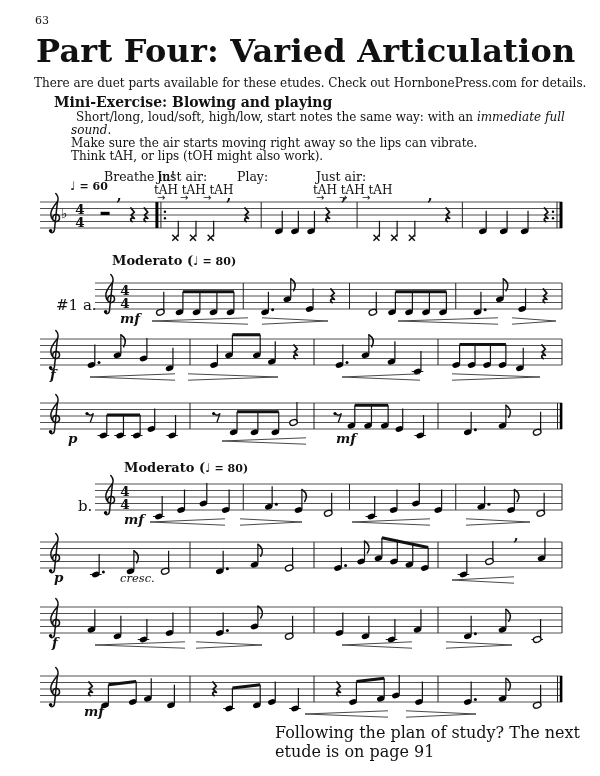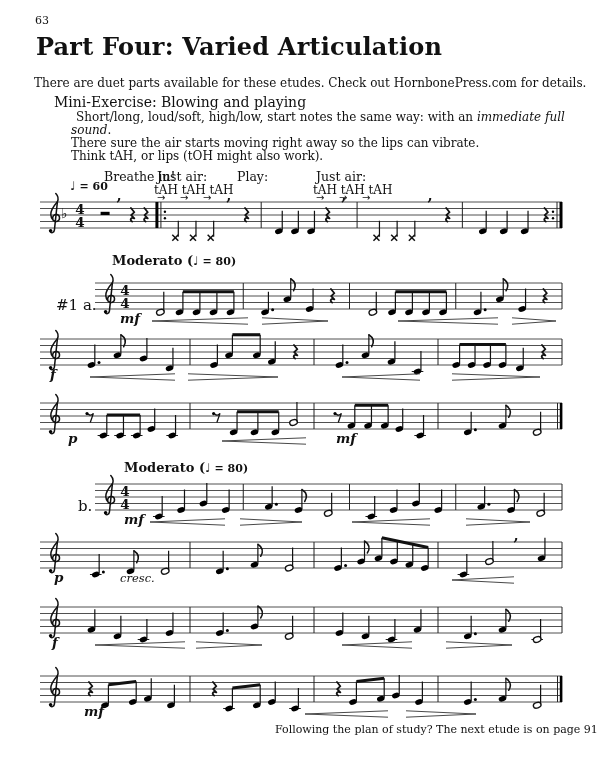--- a/index.html
+++ b/index.html
@@ -1,25 +1,25 @@
 <!DOCTYPE html>
 <html><head>
 <meta charset="utf-8">
 <style>
   html,body{margin:0;padding:0;background:#e8e8e8;}
   .page{position:relative;width:600px;height:776px;background:#ffffff;color:#111;
         font-family:"DejaVu Serif",serif;overflow:hidden;}
   .abs{position:absolute;}
   .pagenum{left:35px;top:14px;font-size:11px;}
-  .title{left:36px;top:32px;font-size:24px;font-weight:bold;letter-spacing:0.2px;margin:0;}
+  .title{left:36px;top:32px;font-size:32px;font-weight:bold;letter-spacing:0.2px;margin:0;}
   .intro{left:22px;top:76px;font-size:12px;margin-left:12px;}
-  .extitle{left:54px;top:94px;font-size:14px;font-weight:normal;margin:0;}
+  .extitle{left:54px;top:94px;font-size:14px;font-weight:bold;margin:0;}
   .instr{left:71px;top:111px;font-size:12px;line-height:13px;}
   .iline1{text-indent:5px;}
-  .footer{left:275px;top:723px;font-size:11px;}
+  .footer{left:275px;top:723px;font-size:16px;}
   #music{position:absolute;left:0;top:0;}
   
   #music text{fill:#111;}
   .sl{stroke:#3c3c3c;stroke-width:0.9;}
   .sl2{stroke:#1c1c1c;stroke-width:1;}
   .bar{stroke:#222;stroke-width:1;}
   .cl{fill:none;stroke:#111;stroke-width:1.5;stroke-linecap:round;}
   .stem{stroke:#111;stroke-width:1.2;}
   .beam{stroke:#111;stroke-width:3.1;}
   .flag{fill:none;stroke:#111;stroke-width:1.5;stroke-linecap:round;}
@@ -43,21 +43,21 @@
 </head>
 <body>
 
 <div class="page">
   <div class="abs pagenum">63</div>
   <h1 class="abs title">Part Four: Varied Articulation</h1>
   <div class="abs intro">There are duet parts available for these etudes. Check out HornbonePress.com for details.</div>
   <h2 class="abs extitle">Mini-Exercise: Blowing and playing</h2>
   <div class="abs instr">
     <div class="iline1"><span>Short/long, loud/soft, high/low, start notes the same way: with an </span><i>immediate full sound</i><span>.</span></div>
-    <div>There sure the air starts moving right away so the lips can vibrate.</div>
+    <div>Make sure the air starts moving right away so the lips can vibrate.</div>
     <div>Think tAH, or lips (tOH might also work).</div>
   </div>
   <svg id="music" width="600" height="776">
       <g>
         <line x1="40" y1="202" x2="562" y2="202" class="sl"></line>
         <line x1="40" y1="208.5" x2="562" y2="208.5" class="sl"></line>
         <line x1="40" y1="215" x2="562" y2="215" class="sl"></line>
         <line x1="40" y1="221.5" x2="562" y2="221.5" class="sl"></line>
         <line x1="40" y1="228" x2="562" y2="228" class="sl"></line>
         <g transform="translate(44,202)">

